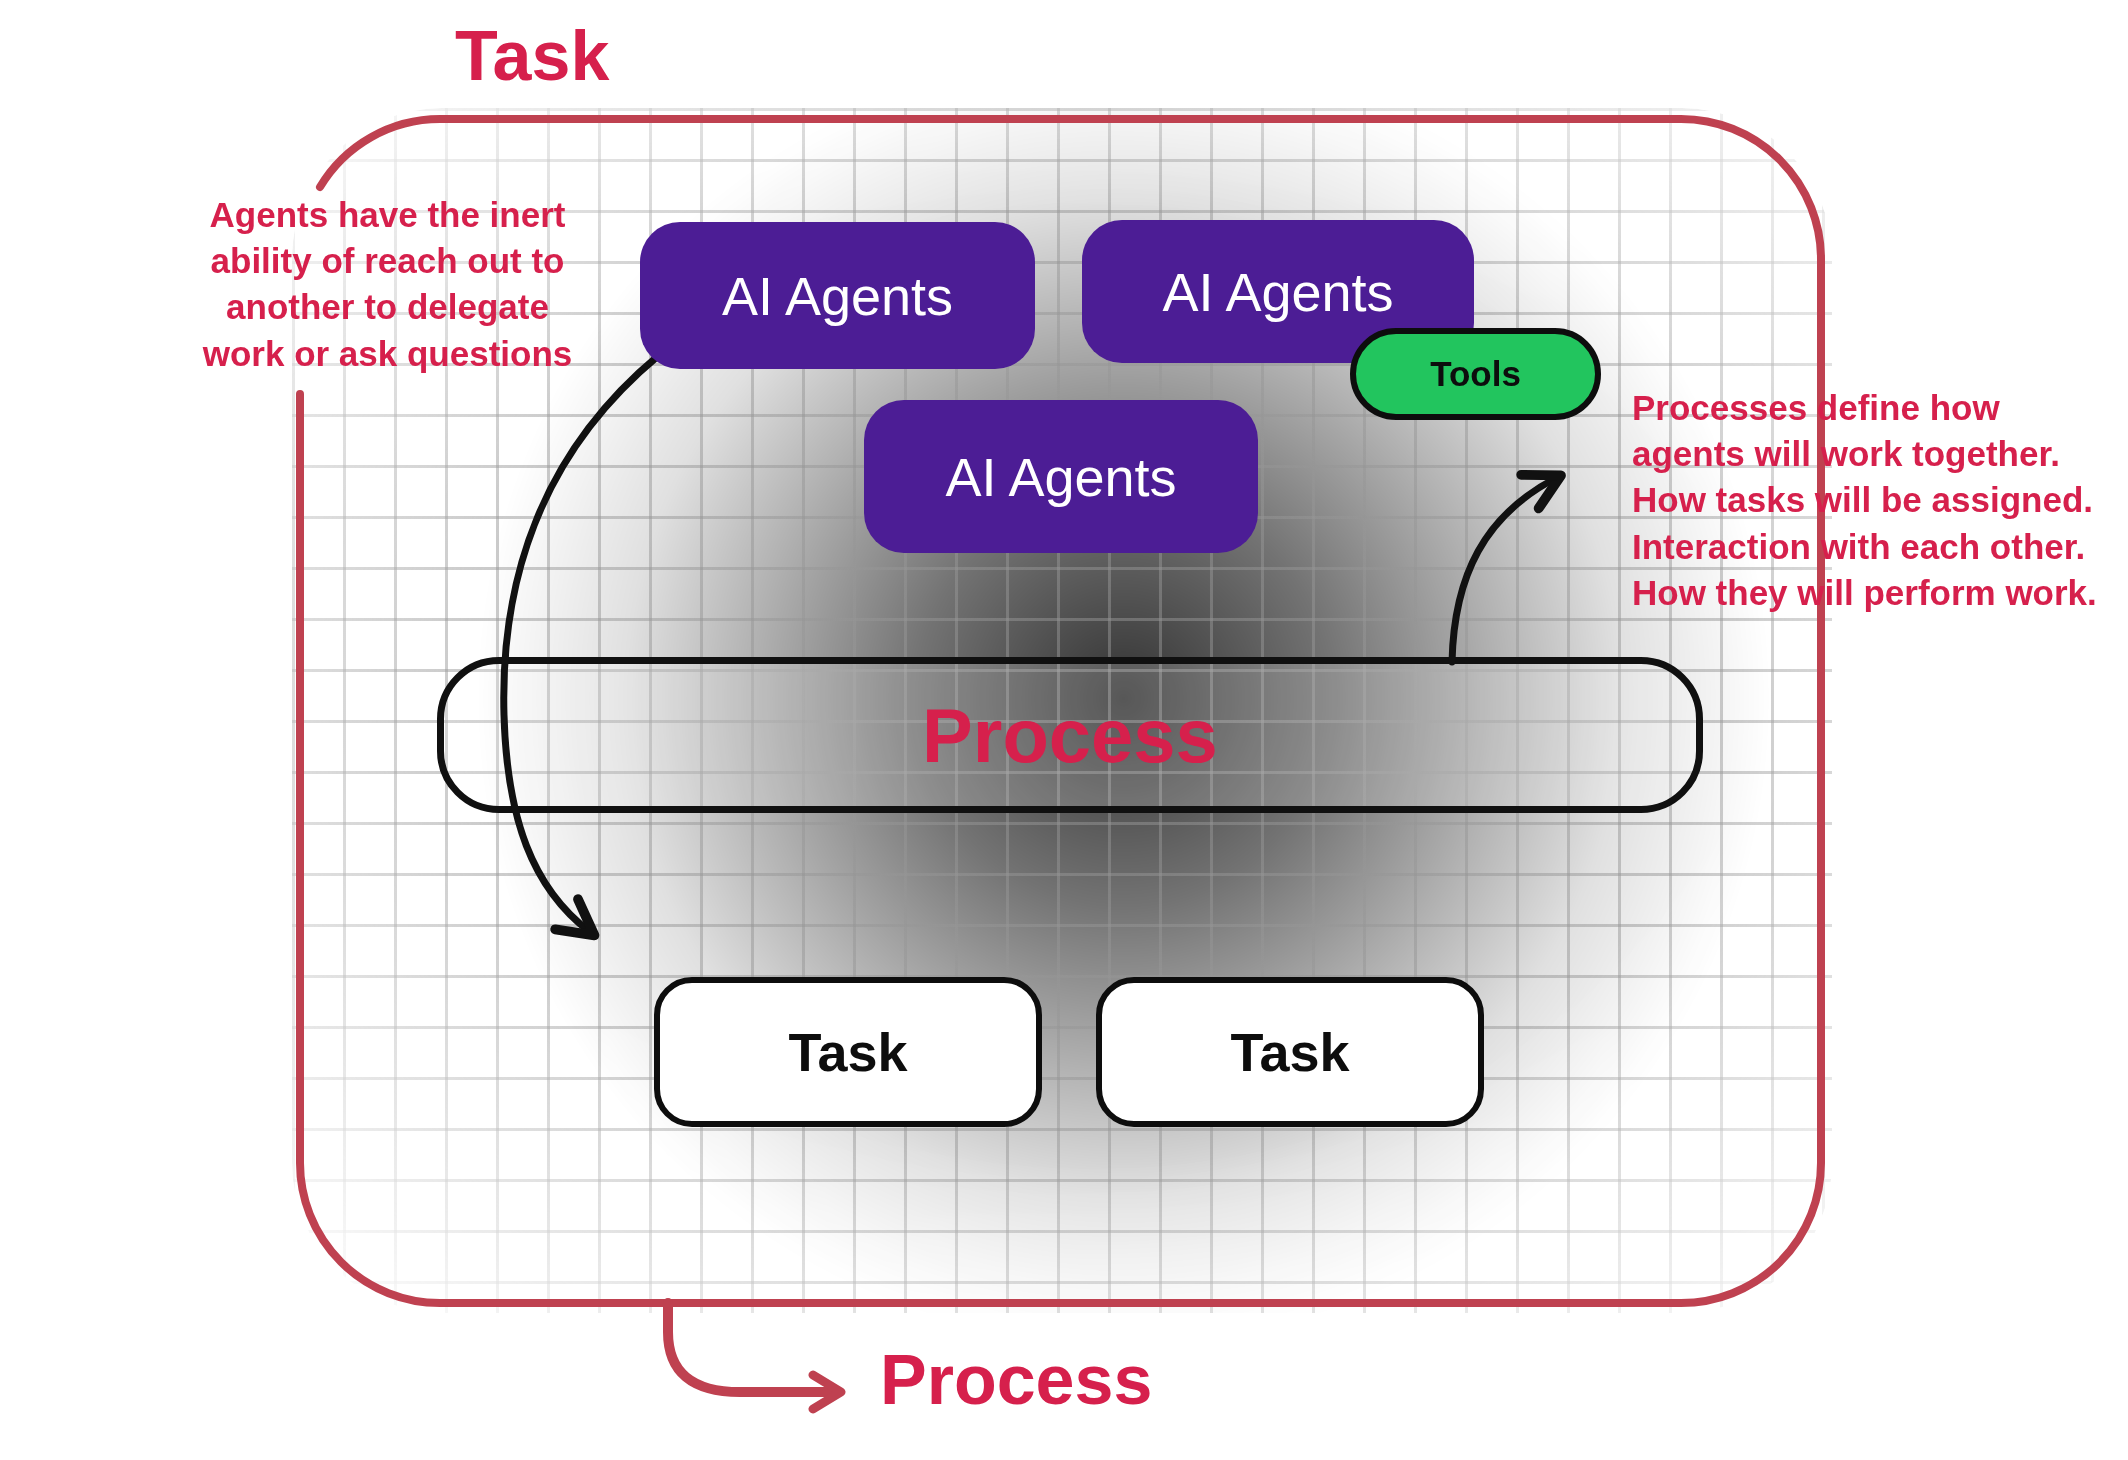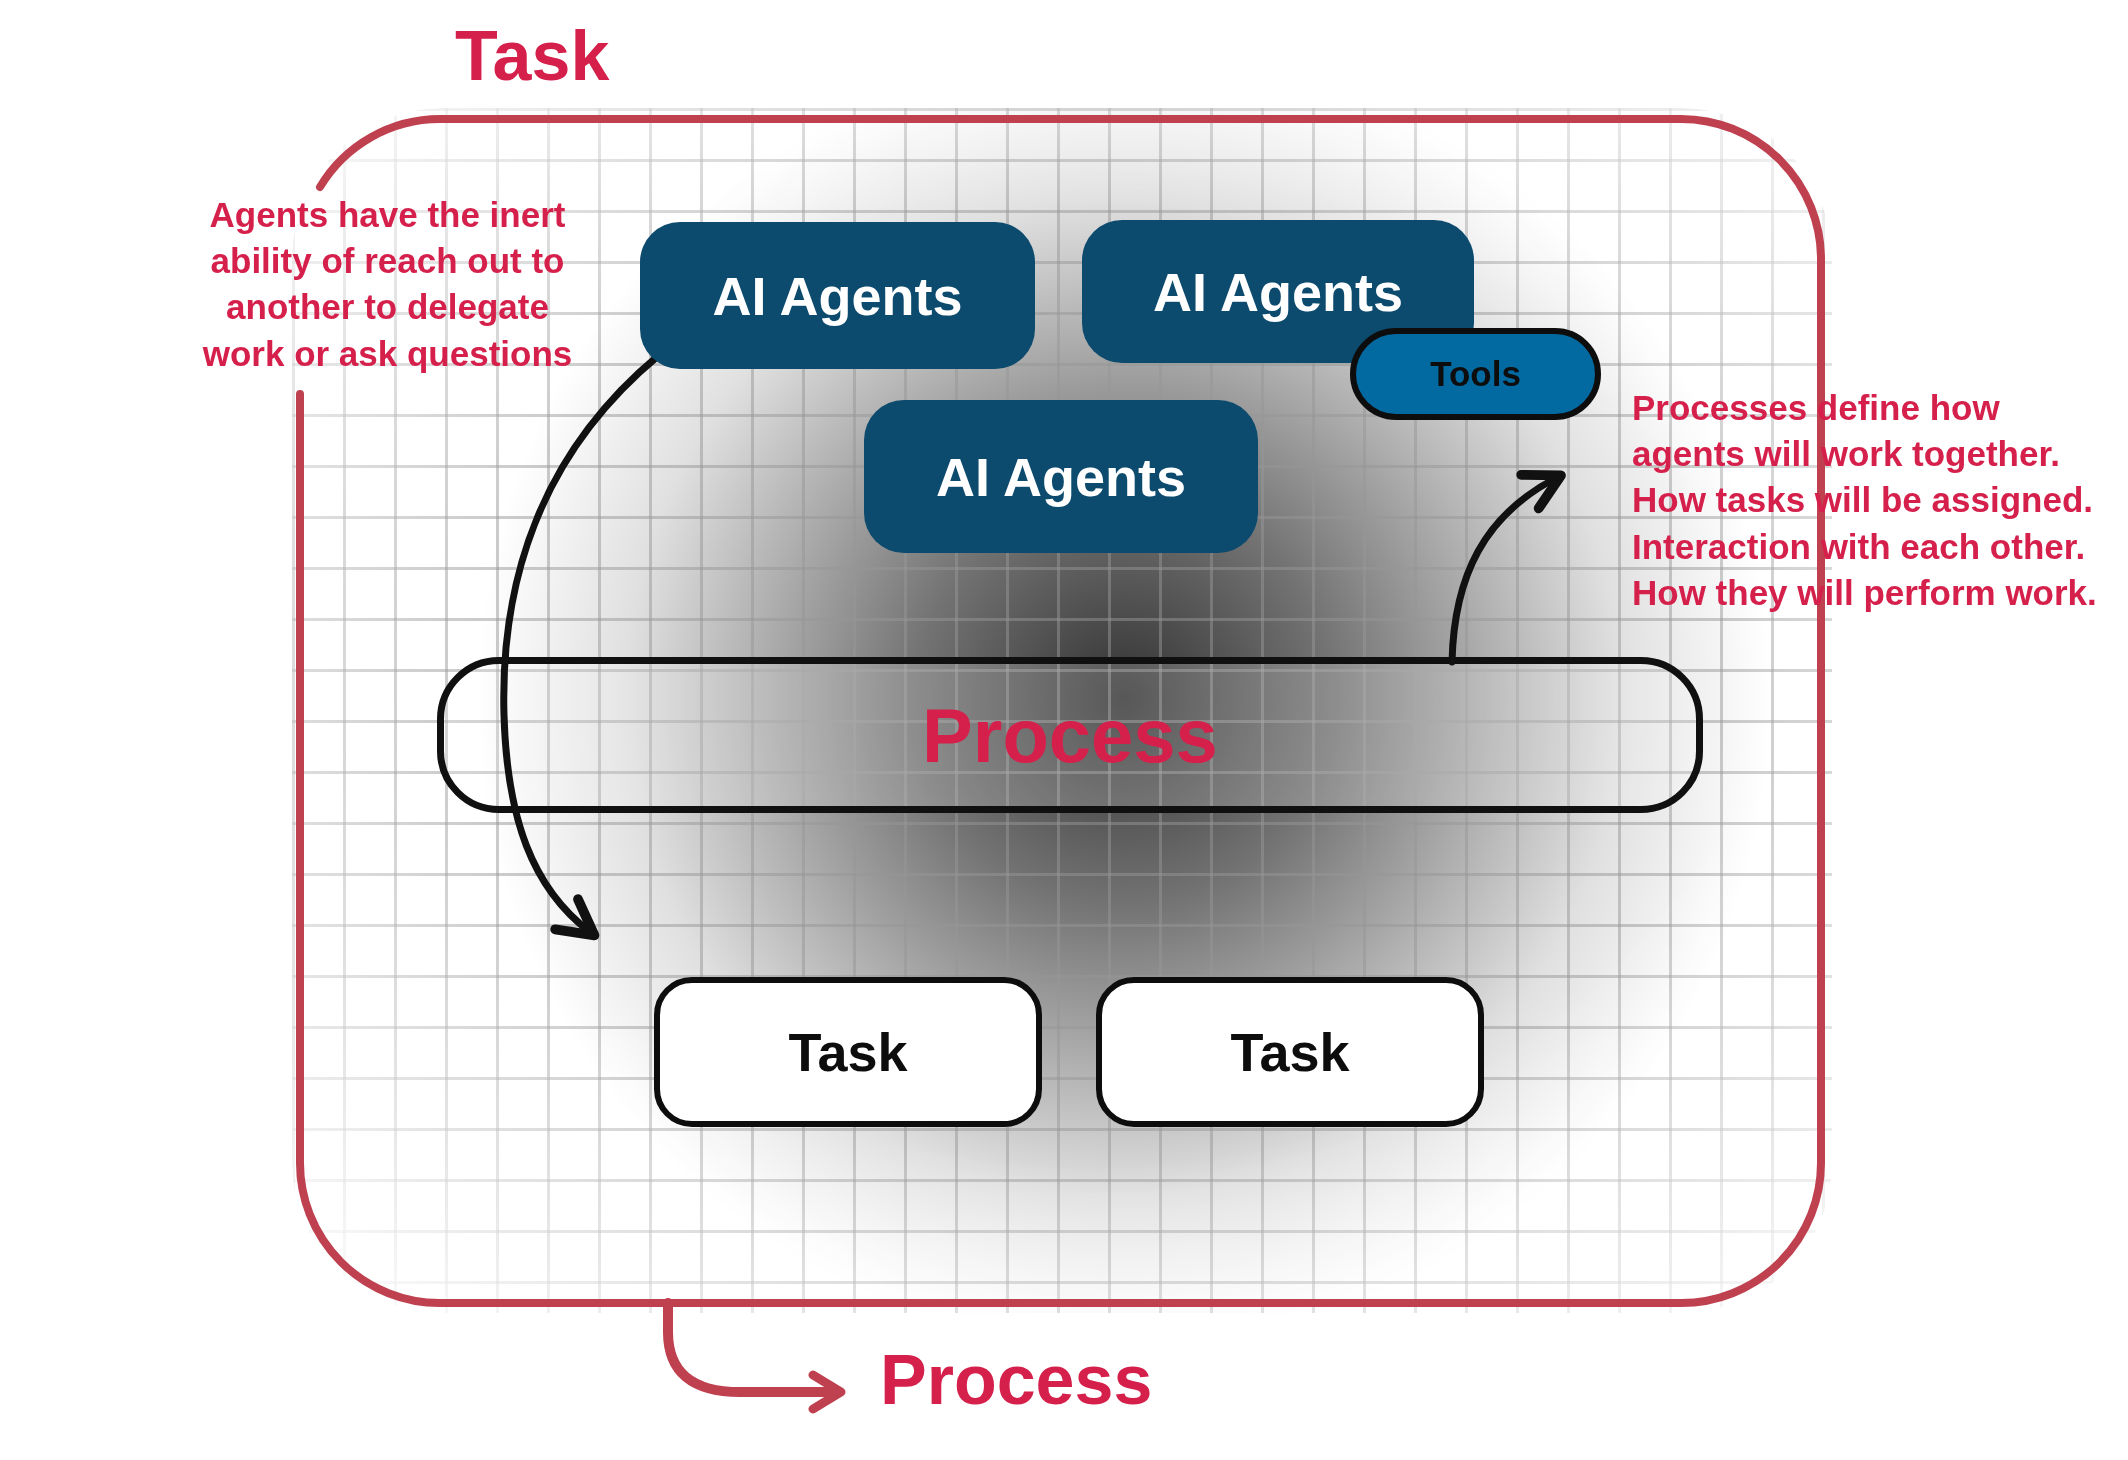--- a/index.html
+++ b/index.html
@@ -31,33 +31,33 @@
 
   svg.layer { position: absolute; left: 0; top: 0; pointer-events: none; }
 
   .crew-title {
     left: 455px; top: 16px;
     font-size: 70px; font-weight: 800;
     color: #d6204c;
   }
 
   .agent-box {
-    background: #0c4a6e;
+    background: #4c1d95;
     border-radius: 40px;
     color: #ffffff;
     display: flex; align-items: center; justify-content: center;
-    font-size: 54px; font-weight: 700;
+    font-size: 54px; font-weight: 400;
   }
   .agent-a { left: 640px;  top: 222px; width: 395px; height: 147px; }
   .agent-b { left: 1082px; top: 220px; width: 392px; height: 143px; }
   .agent-c { left: 864px;  top: 400px; width: 394px; height: 153px; }
 
   .tools-pill {
     left: 1350px; top: 328px; width: 251px; height: 92px;
-    background: #0369a1;
+    background: #22c55e;
     border: 6px solid #0d0d0d;
     border-radius: 52px;
     display: flex; align-items: center; justify-content: center;
     font-size: 35px; font-weight: 700; color: #0d0d0d;
     box-sizing: border-box;
   }
 
   .process-box {
     left: 437px; top: 657px; width: 1266px; height: 156px;
     border: 7px solid #101010;

